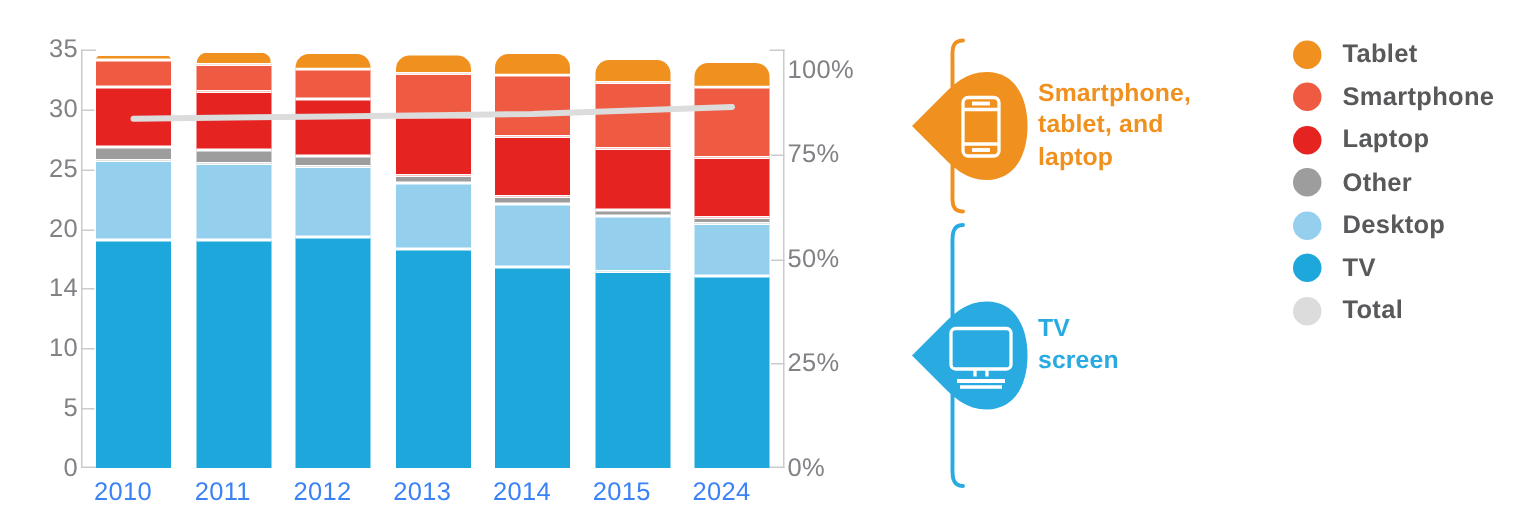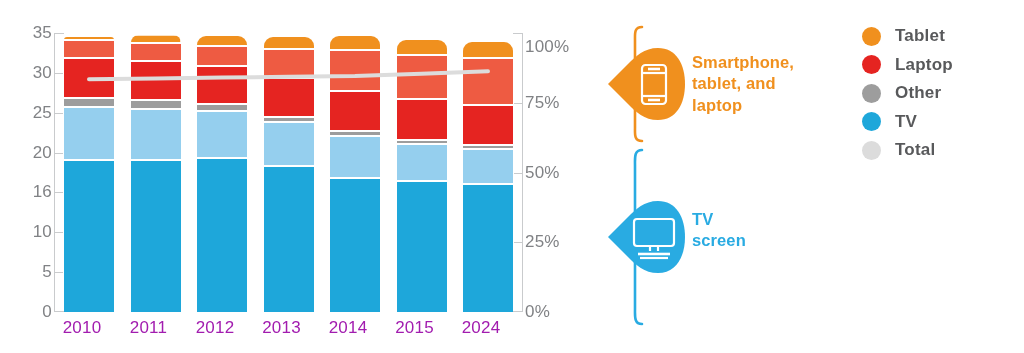--- a/index.html
+++ b/index.html
@@ -45,21 +45,21 @@
   .seg{position:absolute;left:0;width:100%;box-sizing:border-box;
        border-top:1.6px solid #ffffff;border-bottom:1.6px solid #ffffff;}
   .seg.top{border-top:none;border-top-left-radius:9px;border-top-right-radius:9px;}
   .seg.bottom{border-bottom:none;}
 
   .total-line{position:absolute;left:0;top:0;width:449px;height:279px;pointer-events:none;}
 
   .x-labels{position:absolute;left:64px;top:318px;width:449px;height:30px;}
   .x-labels .xl{
     position:absolute;top:0;width:64px;margin-left:-7px;text-align:center;
-    font-size:17px;color:#a21caf;letter-spacing:.2px;
+    font-size:17px;color:#3b82f6;letter-spacing:.2px;
   }
 
   
   .callouts{position:absolute;left:608px;top:0;width:240px;height:353px;}
   .callout{position:absolute;}
   .callout .bracket{position:absolute;left:20px;top:0;}
   .callout .blob{position:absolute;left:0;top:0;}
   .callout .ctext{
     position:absolute;font-size:16.5px;font-weight:bold;line-height:1.30;
     letter-spacing:.1px;
@@ -82,21 +82,21 @@
 <body>
 
 <div id="root">
 
   <div class="chart-wrap">
 
     <div class="y-axis-left" id="yleft">
         <div class="tick" style="top: 290px;">0</div>
         <div class="tick" style="top: 250.143px;">5</div>
         <div class="tick" style="top: 210.286px;">10</div>
-        <div class="tick" style="top: 170.429px;">16</div>
+        <div class="tick" style="top: 170.429px;">14</div>
         <div class="tick" style="top: 130.571px;">20</div>
         <div class="tick" style="top: 90.7143px;">25</div>
         <div class="tick" style="top: 50.8571px;">30</div>
         <div class="tick" style="top: 11px;">35</div>
       </div>
     <div class="y-axis-right" id="yright">
         <div class="tick" style="top: 290px;">0%</div>
         <div class="tick" style="top: 220.25px;">25%</div>
         <div class="tick" style="top: 150.5px;">50%</div>
         <div class="tick" style="top: 80.75px;">75%</div>
@@ -234,28 +234,36 @@
         </div>
     </div>
   </div>
 
   <div class="legend" id="legend">
       <div class="legend-row">
         <span class="legend-dot" style="background: rgb(240, 144, 30);"></span>
         <span class="legend-label">Tablet</span>
       </div>
       <div class="legend-row">
+        <span class="legend-dot" style="background: rgb(238, 91, 66);"></span>
+        <span class="legend-label">Smartphone</span>
+      </div>
+      <div class="legend-row">
         <span class="legend-dot" style="background: rgb(229, 36, 33);"></span>
         <span class="legend-label">Laptop</span>
       </div>
       <div class="legend-row">
         <span class="legend-dot" style="background: rgb(157, 157, 157);"></span>
         <span class="legend-label">Other</span>
       </div>
       <div class="legend-row">
+        <span class="legend-dot" style="background: rgb(149, 207, 238);"></span>
+        <span class="legend-label">Desktop</span>
+      </div>
+      <div class="legend-row">
         <span class="legend-dot" style="background: rgb(30, 167, 218);"></span>
         <span class="legend-label">TV</span>
       </div>
       <div class="legend-row">
         <span class="legend-dot" style="background: rgb(220, 220, 220);"></span>
         <span class="legend-label">Total</span>
       </div>
     </div>
 
 </div>

